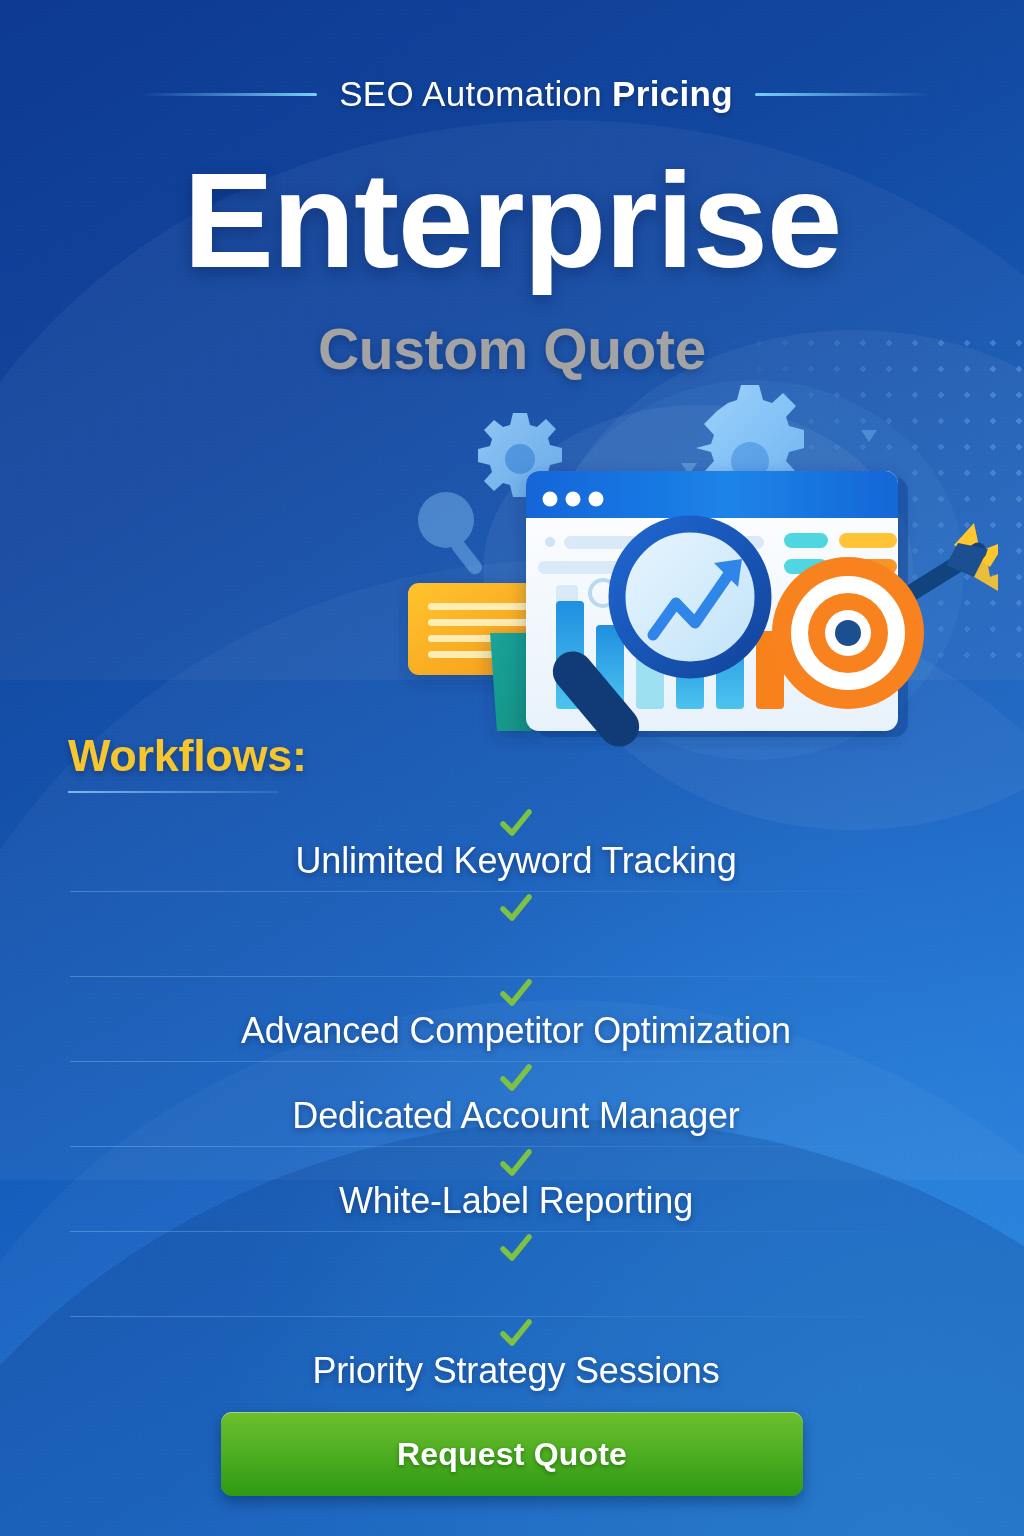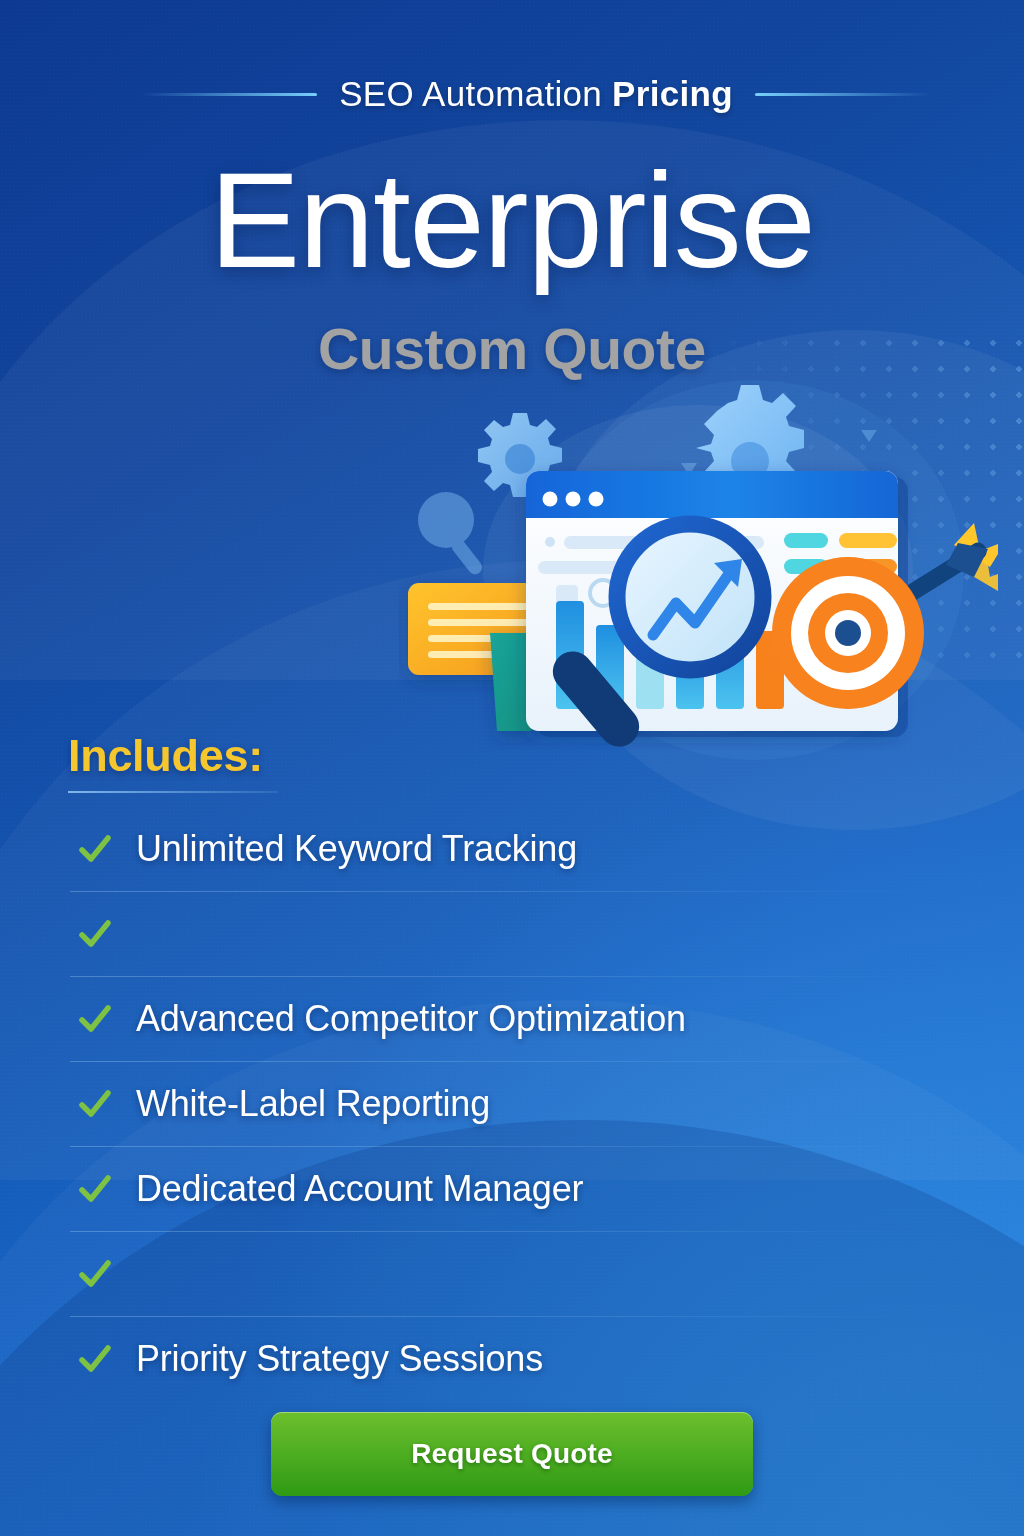--- a/index.html
+++ b/index.html
@@ -63,21 +63,21 @@
   .rule-right { background:linear-gradient(270deg, rgba(120,215,255,0) 0%, rgba(125,215,255,.95) 100%); }
   .eyebrow-text {
     font-size:35px; color:#ffffff; letter-spacing:.3px; white-space:nowrap;
     text-shadow:0 2px 5px rgba(0,0,0,.30);
   }
   .eyebrow-text b { font-weight:700; }
 
   
   .plan-title {
     position:absolute; top:152px; left:0; width:100%;
-    text-align:center; font-size:136px; font-weight:400; color:#ffffff;
+    text-align:center; font-size:136px; font-weight:700; color:#ffffff;
     letter-spacing:-1.5px; line-height:1;
     text-shadow:0 5px 16px rgba(0,20,70,.38);
   }
   .plan-sub {
     position:absolute; top:316px; left:0; width:100%;
     text-align:center; font-size:57px; font-weight:700; color:#a3a3a3;
     letter-spacing:-.4px;
     text-shadow:0 3px 9px rgba(0,20,70,.33);
   }
 
@@ -92,42 +92,43 @@
   }
   .includes-underline {
     margin-top:9px; width:210px; height:2px;
     background:linear-gradient(90deg, rgba(160,215,255,.75) 0%, rgba(160,215,255,.12) 100%);
   }
 
   
   .features { position:absolute; left:70px; top:806px; width:884px; }
   .feature-row {
     position:relative; height:85px;
-    display:flex; align-items:center; gap:24px;
+    display:flex; align-items:center; 
     padding-left:8px;
+    flex-direction:column;
   }
   .feature-row + .feature-row::before {
     content:""; position:absolute; left:0; right:28px; top:0; height:1px;
     background:linear-gradient(90deg, rgba(180,225,255,.30) 0%, rgba(180,225,255,.16) 55%, rgba(180,225,255,0) 100%);
   }
   .check-icon { width:34px; height:34px; flex:none; display:block; }
   .feature-label {
     font-size:36px; color:#ffffff; letter-spacing:-.2px; white-space:nowrap;
     text-shadow:0 2px 6px rgba(0,18,60,.42);
   }
 
   
   .cta-wrap { position:absolute; left:0; top:1412px; width:100%; display:flex; justify-content:center; }
   .cta-button {
-    width:482px; height:84px; border:0; cursor:pointer;
+    width:582px; height:84px; border:0; cursor:pointer;
     border-radius:11px;
     background:linear-gradient(180deg, #6cbf2c 0%, #4fae22 48%, #2f9a14 100%);
     box-shadow:0 6px 14px rgba(0,25,70,.40), inset 0 1px 0 rgba(255,255,255,.38);
     font-family:"Liberation Sans", sans-serif;
-    font-size:28px; font-weight:700; color:#ffffff; letter-spacing:.2px;
+    font-size:32px; font-weight:700; color:#ffffff; letter-spacing:.2px;
     text-shadow:0 2px 4px rgba(0,50,0,.42);
   }
 </style>
 </head>
 <body>
 
 <div class="bg-root">
   <div class="bg-base"></div>
   <div class="bg-wave wave-a"></div>
   <div class="bg-wave wave-b"></div>
@@ -271,21 +272,21 @@
       <circle cx="450" cy="248" r="76" fill="#f7821e"></circle>
       <circle cx="450" cy="248" r="57" fill="#ffffff"></circle>
       <circle cx="450" cy="248" r="40" fill="#f7821e"></circle>
       <circle cx="450" cy="248" r="23" fill="#ffffff"></circle>
       <circle cx="450" cy="248" r="13" fill="#1b4f8f"></circle>
     </g>
   </svg>
 </div>
 
 <div class="includes-head">
-  <div class="includes-title">Includes:</div>
+  <div class="includes-title">Workflows:</div>
   <div class="includes-underline"></div>
 </div>
 
 <div class="features">
 
   <div class="feature-row">
     <svg class="check-icon" viewBox="0 0 34 34">
       <polyline points="4,18 13,27 30,6" fill="none" stroke="#7dc242" stroke-width="5.5" stroke-linecap="round" stroke-linejoin="round"></polyline>
     </svg>
     <span class="feature-label">Unlimited Keyword Tracking</span>
@@ -301,28 +302,28 @@
     <svg class="check-icon" viewBox="0 0 34 34">
       <polyline points="4,18 13,27 30,6" fill="none" stroke="#7dc242" stroke-width="5.5" stroke-linecap="round" stroke-linejoin="round"></polyline>
     </svg>
     <span class="feature-label">Advanced Competitor Optimization</span>
   </div>
 
   <div class="feature-row">
     <svg class="check-icon" viewBox="0 0 34 34">
       <polyline points="4,18 13,27 30,6" fill="none" stroke="#7dc242" stroke-width="5.5" stroke-linecap="round" stroke-linejoin="round"></polyline>
     </svg>
+    <span class="feature-label">Dedicated Account Manager</span>
+  </div>
+
+  <div class="feature-row">
+    <svg class="check-icon" viewBox="0 0 34 34">
+      <polyline points="4,18 13,27 30,6" fill="none" stroke="#7dc242" stroke-width="5.5" stroke-linecap="round" stroke-linejoin="round"></polyline>
+    </svg>
     <span class="feature-label">White-Label Reporting</span>
-  </div>
-
-  <div class="feature-row">
-    <svg class="check-icon" viewBox="0 0 34 34">
-      <polyline points="4,18 13,27 30,6" fill="none" stroke="#7dc242" stroke-width="5.5" stroke-linecap="round" stroke-linejoin="round"></polyline>
-    </svg>
-    <span class="feature-label">Dedicated Account Manager</span>
   </div>
 
   <div class="feature-row">
     <svg class="check-icon" viewBox="0 0 34 34">
       <polyline points="4,18 13,27 30,6" fill="none" stroke="#7dc242" stroke-width="5.5" stroke-linecap="round" stroke-linejoin="round"></polyline>
     </svg>
   </div>
 
   <div class="feature-row">
     <svg class="check-icon" viewBox="0 0 34 34">

